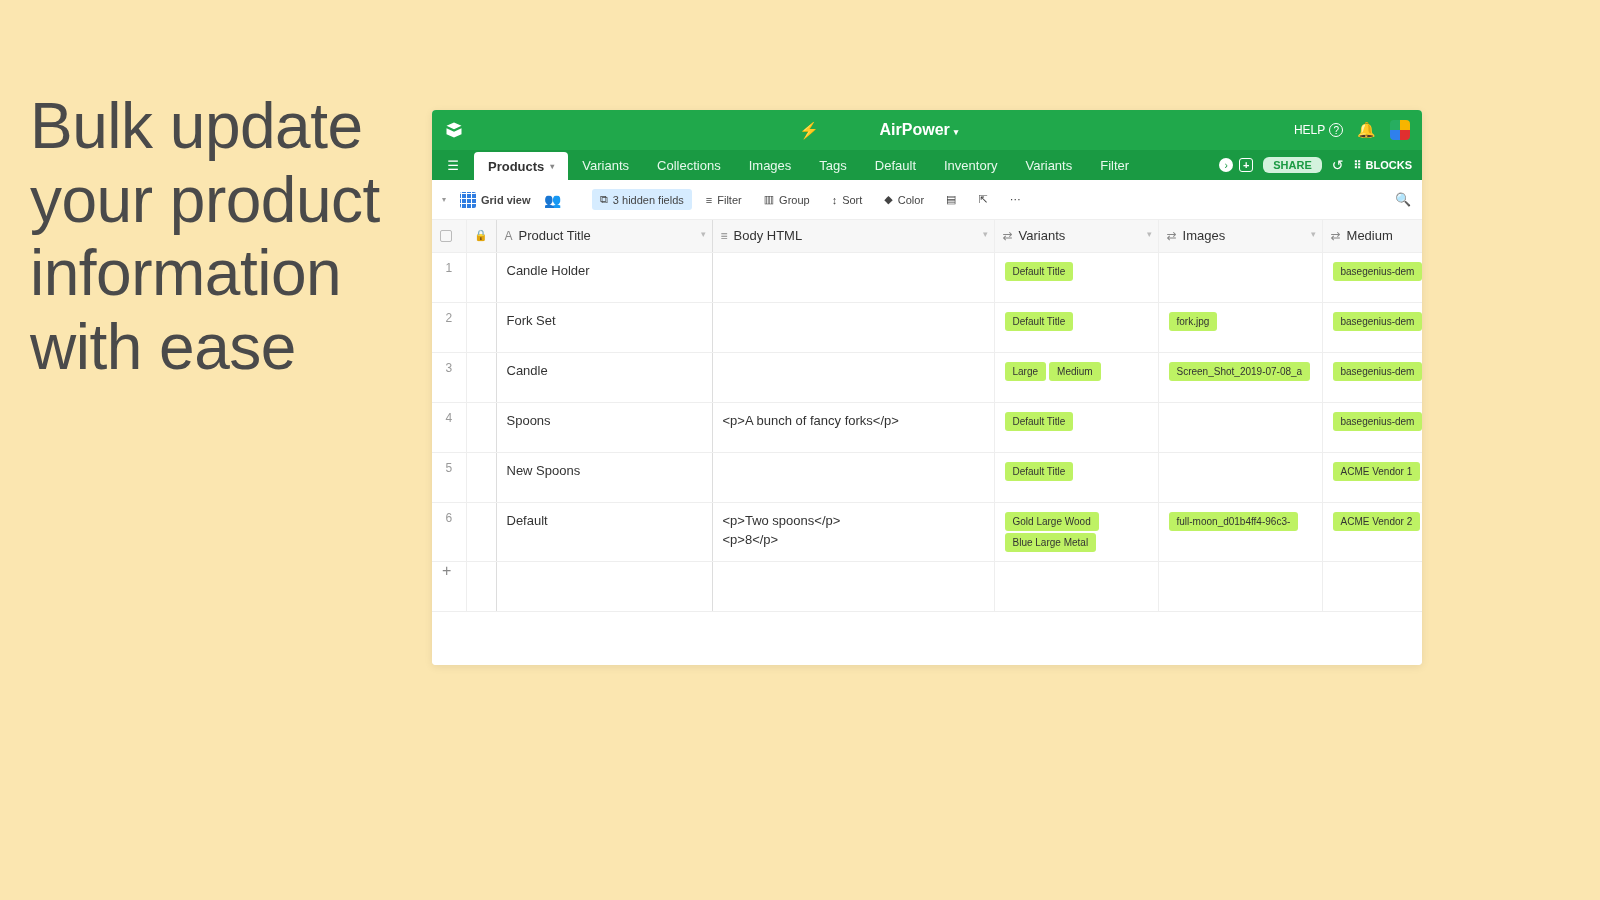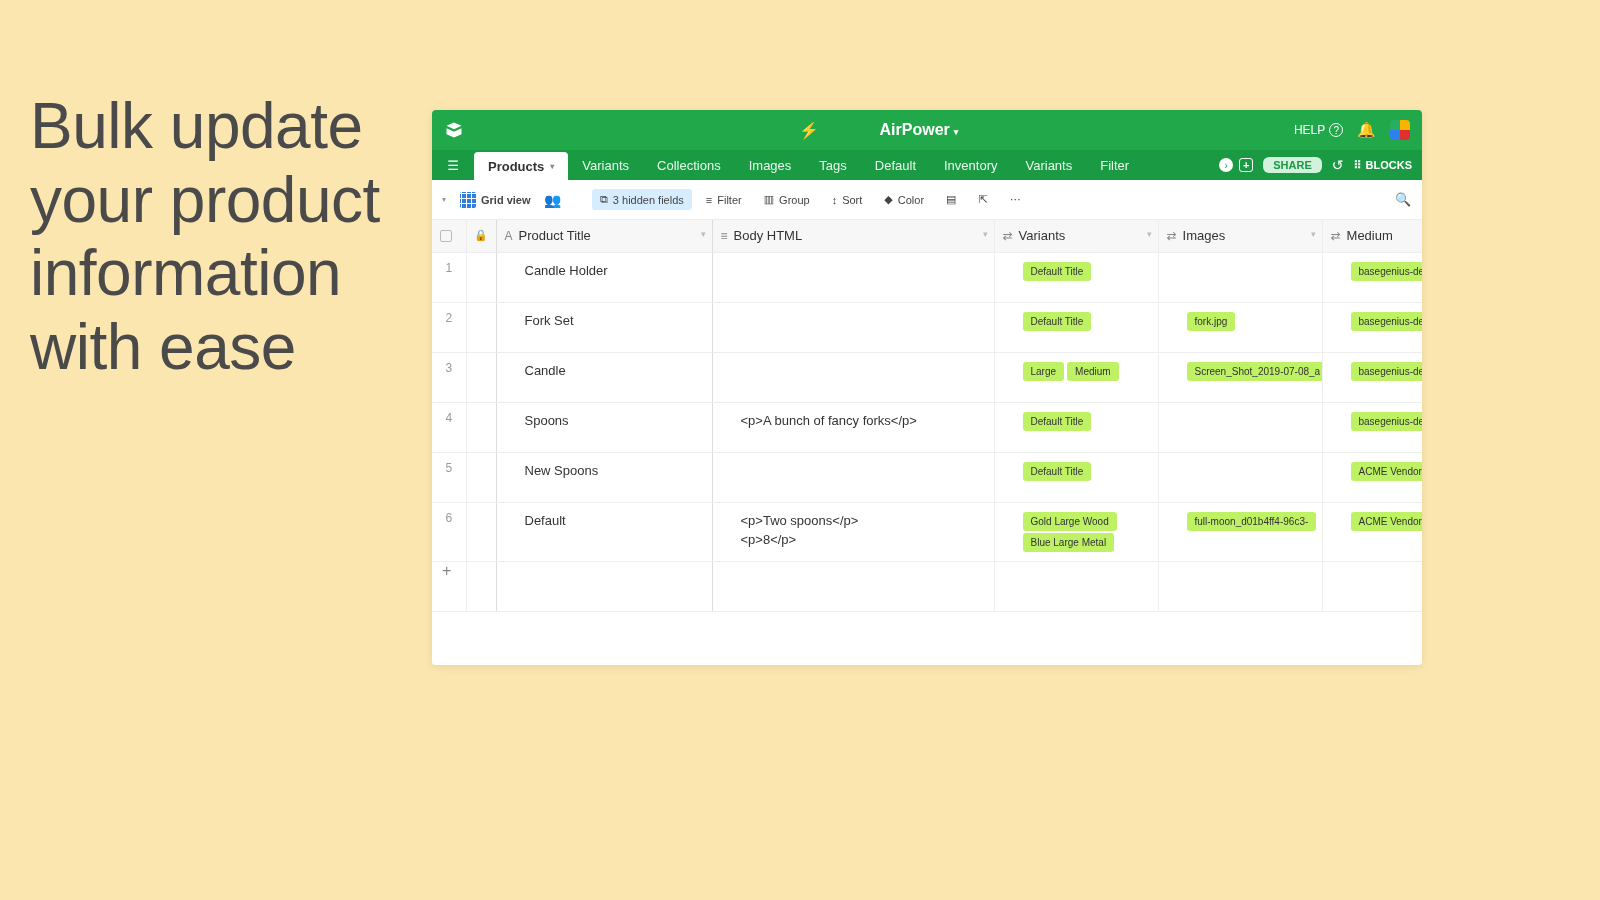--- a/index.html
+++ b/index.html
@@ -97,21 +97,21 @@
   .spacer{flex:1;}
   .search-ic{margin-left:auto;color:#555;}
 
   .grid-area { background:#fff; height:calc(100% - 110px); overflow:hidden;}
   table { border-collapse:collapse; width:100%; table-layout:fixed; }
   th, td { border-right:1px solid #eee; border-bottom:1px solid #eee; text-align:left; vertical-align:top; padding:0; }
   thead th { background:#f7f7f7; height:32px; font-weight:500; font-size:13px; color:#333; position:relative;}
   thead th .th-inner { display:flex; align-items:center; gap:6px; padding:0 8px; height:100%;}
   .th-caret { position:absolute; right:6px; top:9px; font-size:9px; color:#bbb;}
   tbody td { height:50px; }
-  .cell{ padding:8px 28px; font-size:13px; color:#333; line-height:1.5;}
+  .cell{ padding:8px 10px; font-size:13px; color:#333; line-height:1.5;}
   .rownum { color:#999; font-size:12px; padding:8px 0; text-align:center; }
   .chip { display:inline-block; background:#bef264; color:#333; border-radius:3px; padding:2px 8px; font-size:10px; margin:1px 3px 1px 0; white-space:nowrap;}
   .addrow { height:30px;}
   .addrow td { color:#888; font-size:16px; text-align:left; padding-left:10px;}
   .col-ic{color:#888;font-size:12px;}
   .hdr-check{width:12px;height:12px;border:1.5px solid #bbb;border-radius:2px;display:inline-block;}
   .lock-ic{color:#bbb;font-size:11px;}
   .rthick{border-right:1.5px solid #ddd !important;}
   .nowrap { white-space:nowrap; overflow:hidden; }
 </style>

